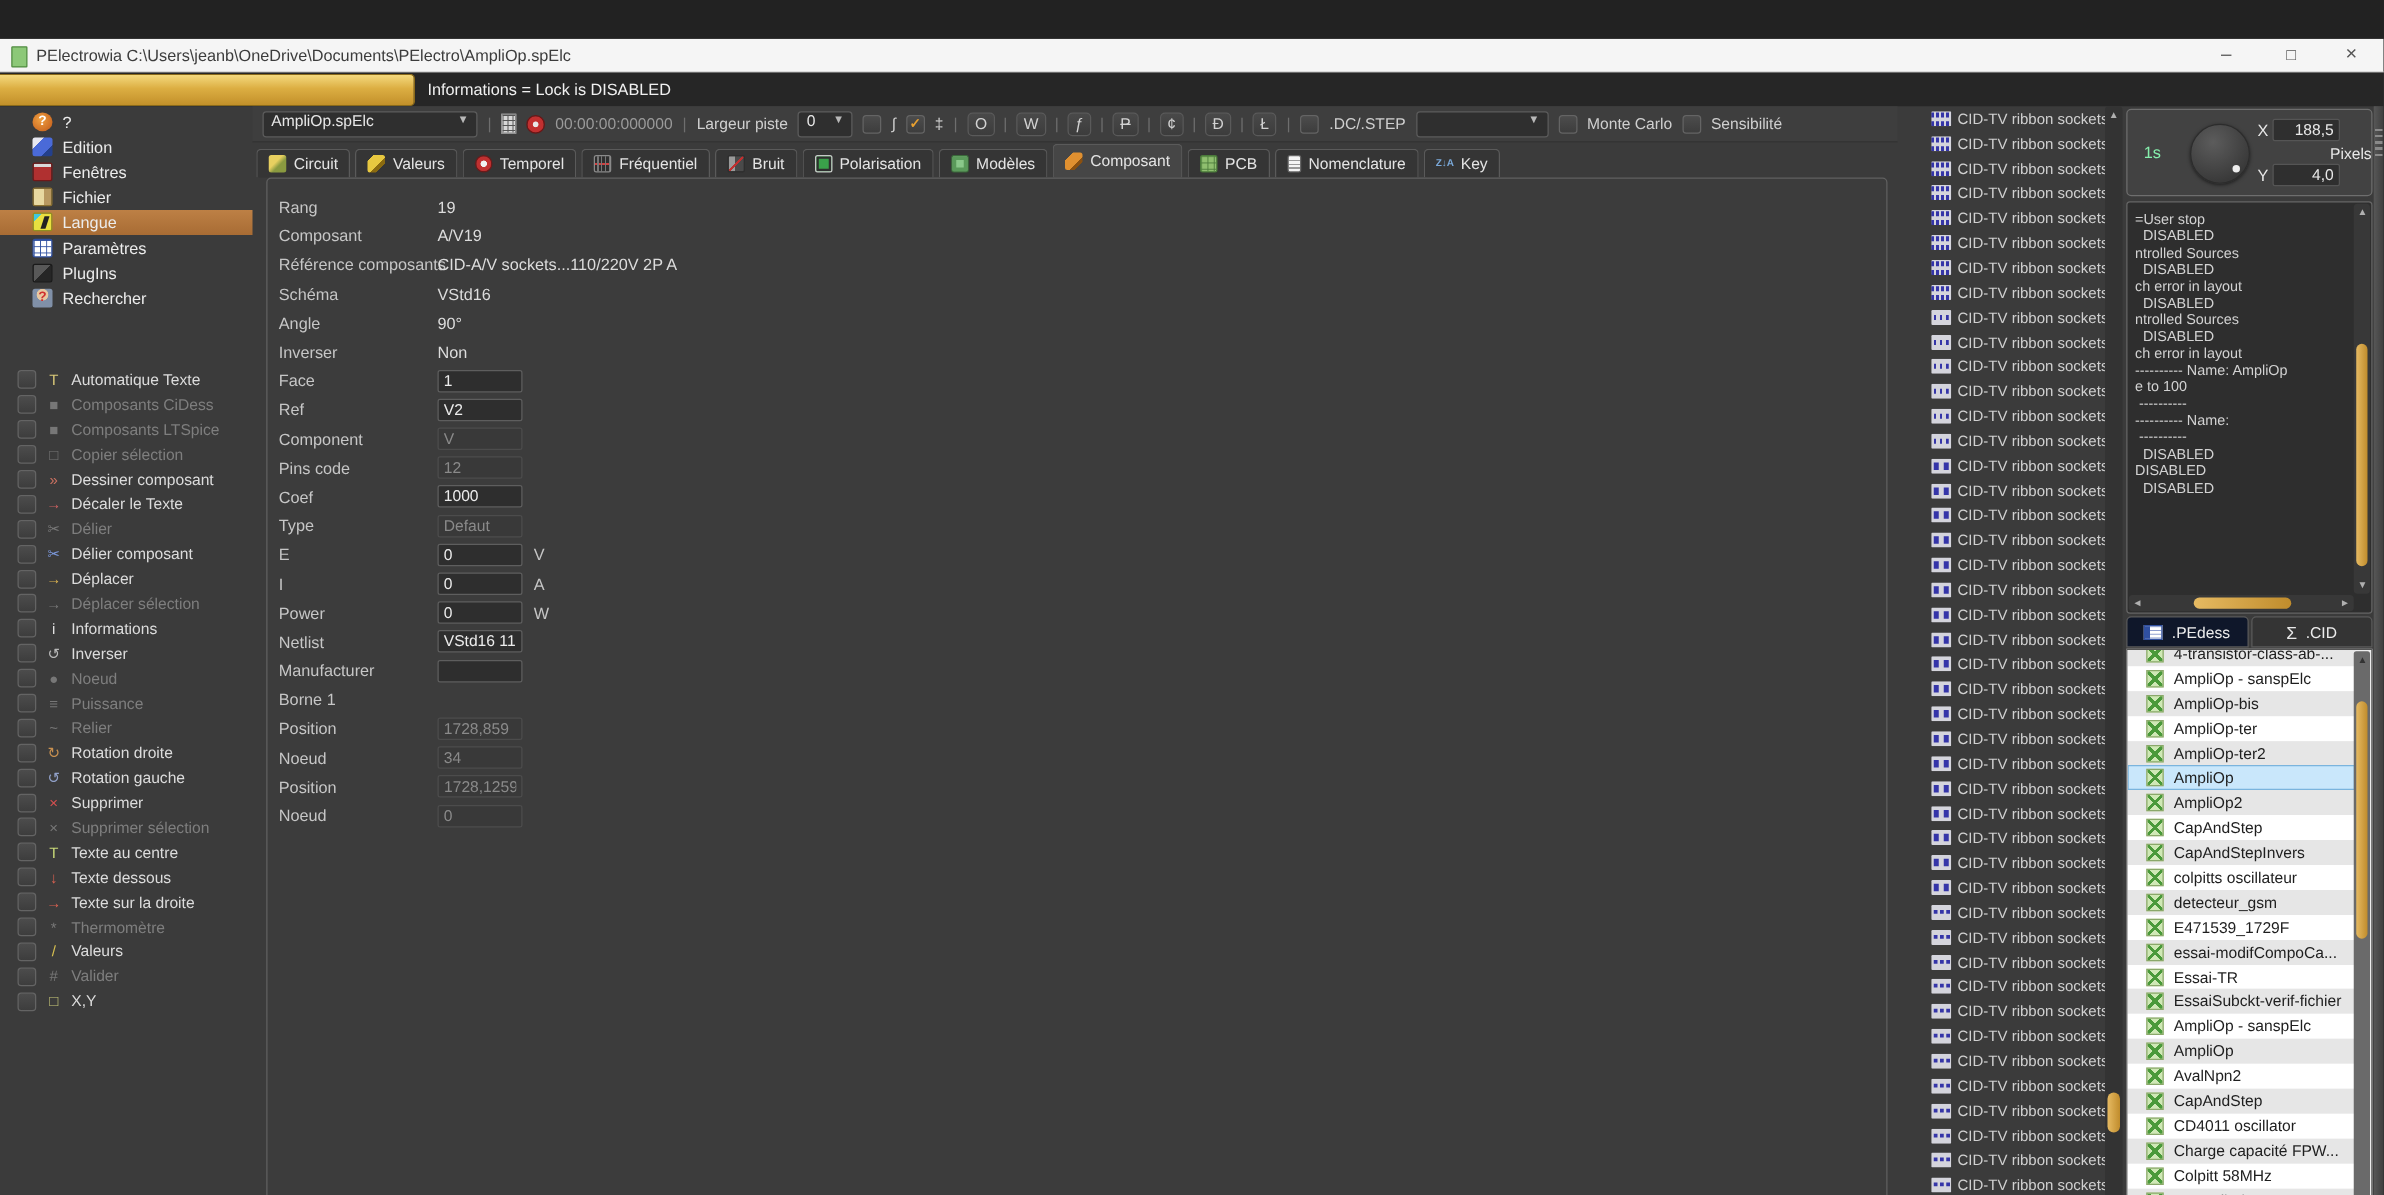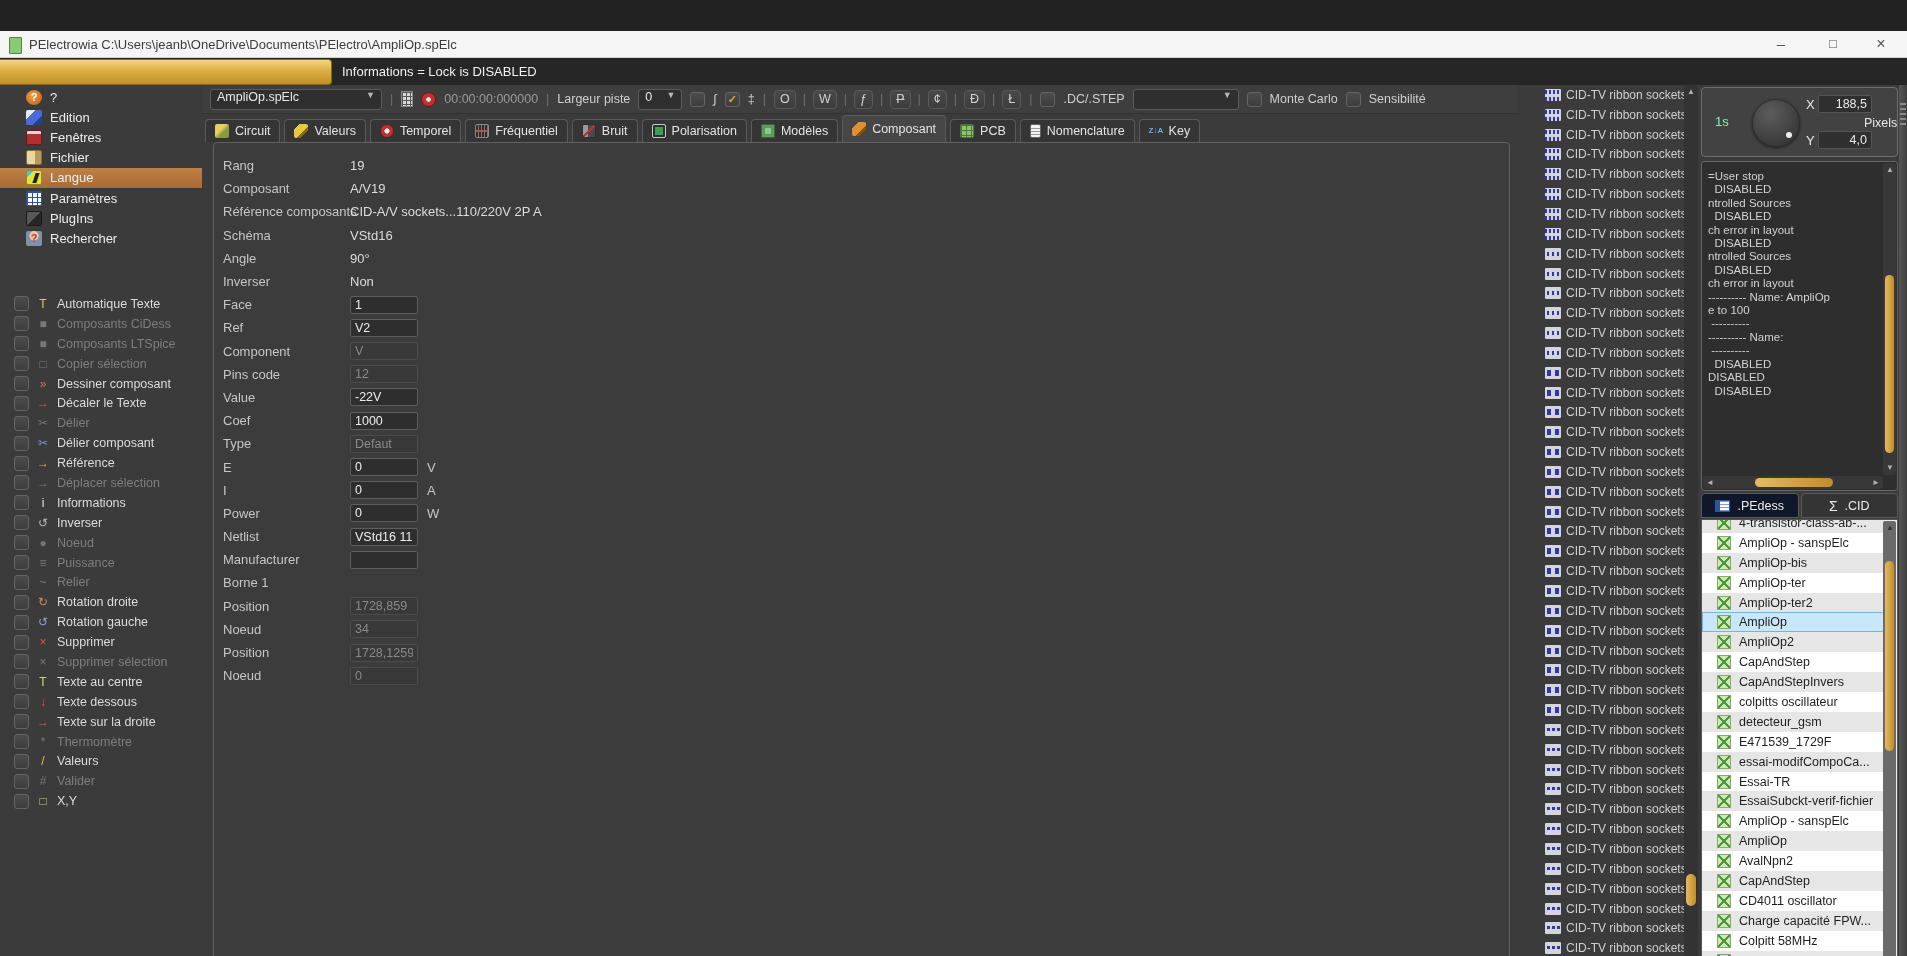--- a/index.html
+++ b/index.html
@@ -225,21 +225,21 @@
         <span>Délier</span>
       </div>
       <div class="tool-item">
         <span class="cb"></span>
         <span class="tool-glyph" style="color: rgb(122, 150, 216);">✂</span>
         <span>Délier composant</span>
       </div>
       <div class="tool-item">
         <span class="cb"></span>
         <span class="tool-glyph" style="color: rgb(216, 176, 80);">→</span>
-        <span>Référence</span>
+        <span>Déplacer</span>
       </div>
       <div class="tool-item disabled">
         <span class="cb"></span>
         <span class="tool-glyph" style="color: rgb(119, 119, 119);">→</span>
         <span>Déplacer sélection</span>
       </div>
       <div class="tool-item">
         <span class="cb"></span>
         <span class="tool-glyph" style="color: rgb(224, 224, 224);">i</span>
         <span>Informations</span>
@@ -452,24 +452,20 @@
         </div>
         <div class="form-row">
           <span class="f-label">Component</span>
           <input class="f-input dis" readonly="" value="V" style="">
         </div>
         <div class="form-row">
           <span class="f-label">Pins code</span>
           <input class="f-input dis" readonly="" value="12" style="">
         </div>
         <div class="form-row">
-          <span class="f-label">Value</span>
-          <input class="f-input" readonly="" value="-22V" style="">
-        </div>
-        <div class="form-row">
           <span class="f-label">Coef</span>
           <input class="f-input" readonly="" value="1000" style="">
         </div>
         <div class="form-row">
           <span class="f-label">Type</span>
           <input class="f-input dis" readonly="" value="Defaut" style="">
         </div>
         <div class="form-row">
           <span class="f-label">E</span>
           <input class="f-input" readonly="" value="0" style="">

